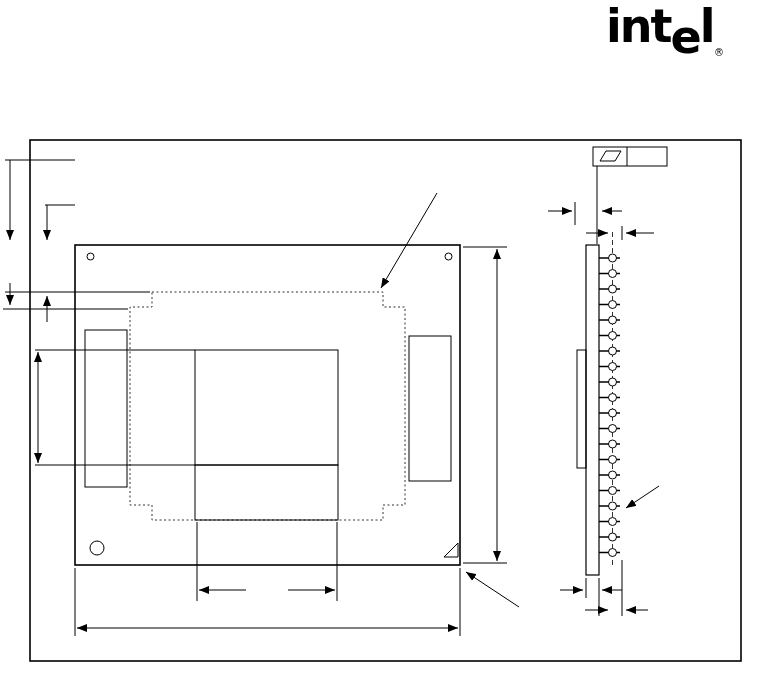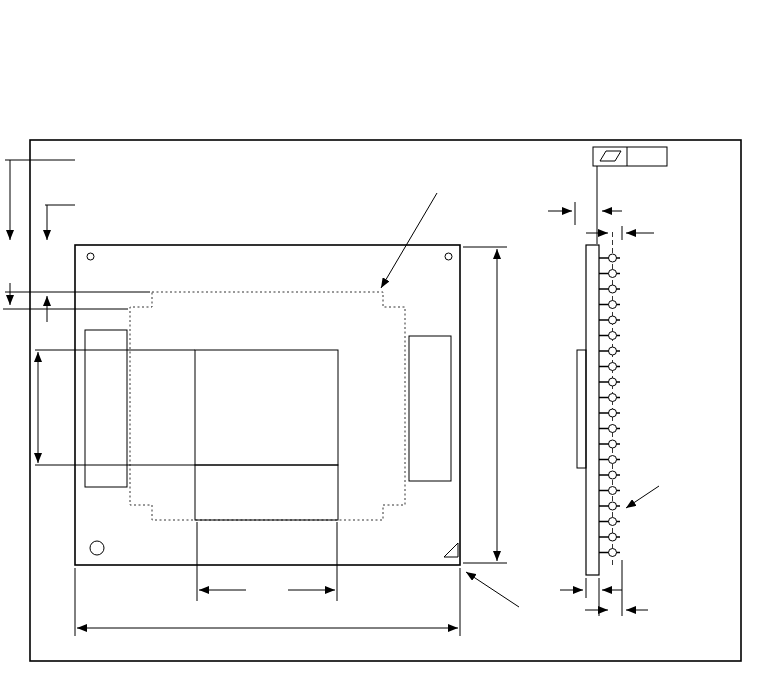--- a/index.html
+++ b/index.html
@@ -43,20 +43,24 @@
   svg .dash   { stroke: #000; fill: none; stroke-width: 0.8; stroke-dasharray: 5 3; }
   svg .dim    { stroke: #000; fill: none; stroke-width: 1; }
   svg .ballfill { fill: #fff; stroke: #000; stroke-width: 1; }
 </style>
 </head>
 <body>
 
 <div class="page">
 
   
+  <div class="logo">
+    <span class="lg">int</span><span class="lg e">e</span><span class="lg">l</span>
+    <span class="reg">®</span>
+  </div>
 
   <svg width="766" height="676" viewBox="0 0 766 676">
     <defs>
       <marker id="arr" markerWidth="10" markerHeight="8" refX="10" refY="4" orient="auto-start-reverse" markerUnits="userSpaceOnUse">
         <path d="M0,0 L10,4 L0,8 Z" fill="#000"></path>
       </marker>
     </defs>
 
     <rect x="30" y="140" width="711" height="521" class="thick"></rect>
 

